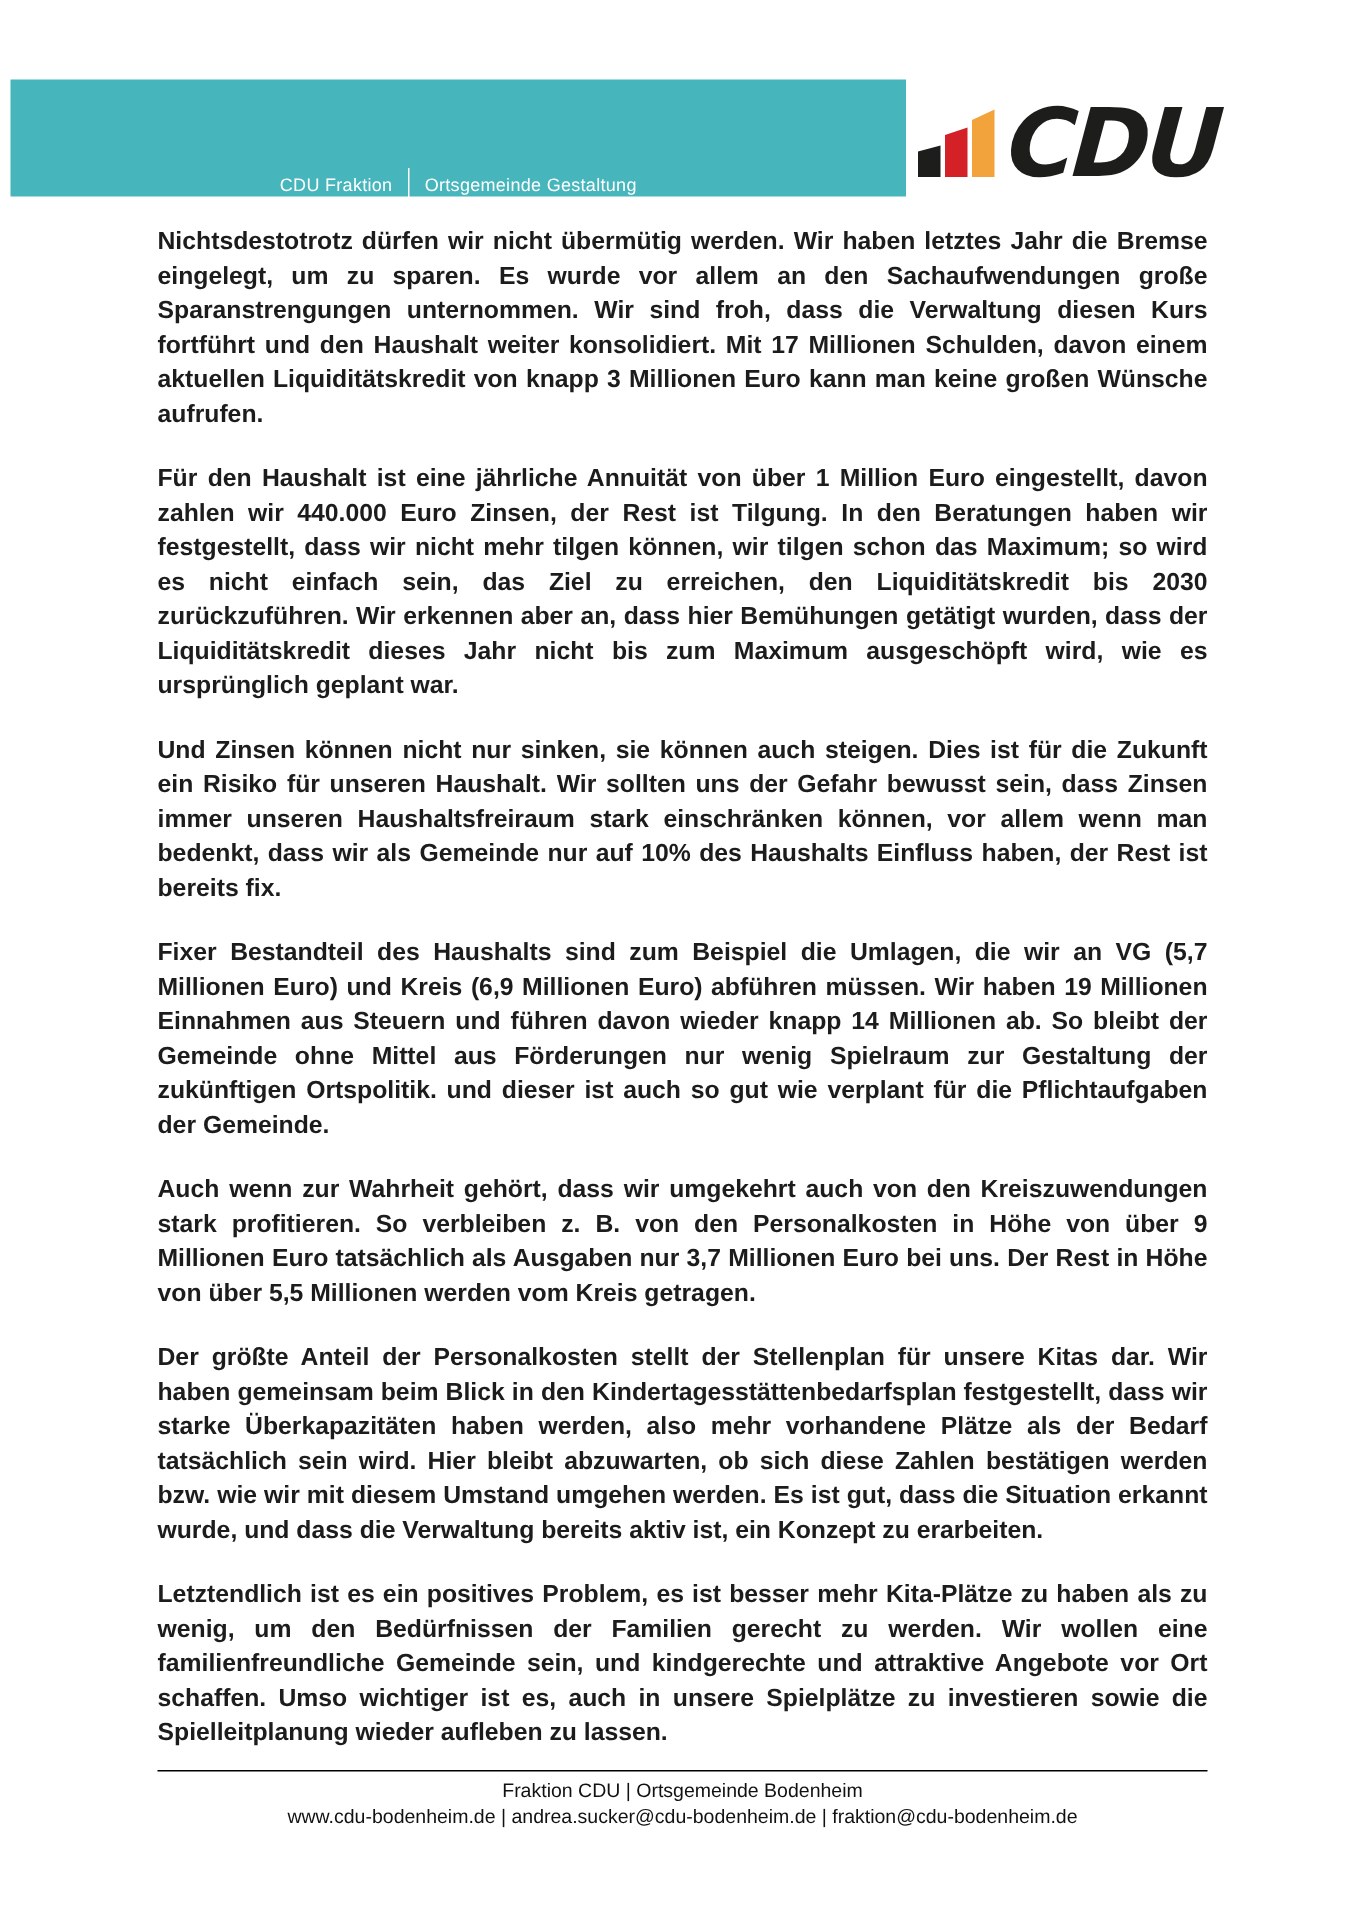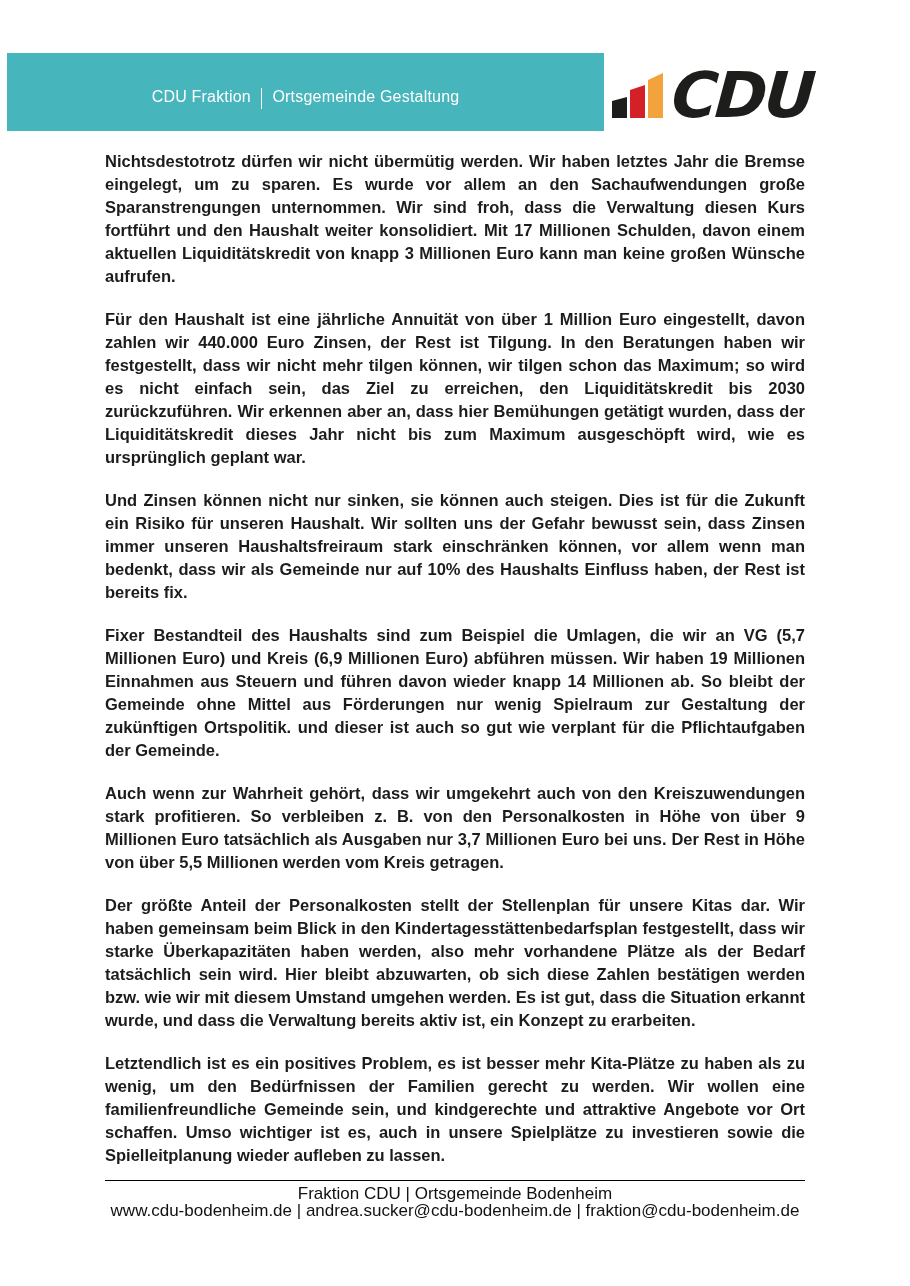--- a/index.html
+++ b/index.html
@@ -23,22 +23,22 @@
   
   .banner{
     position:absolute;
     left:7px; top:53px;
     width:597px; height:78px;
     background:var(--banner-teal);
     color:var(--banner-text);
     display:flex;
     justify-content:center;
     align-items:flex-end;
-    padding-bottom:25px;
-    font-size:16px;
+    padding-bottom:1px;
+    font-size:12px;
     letter-spacing:.2px;
   }
   .banner-divider{
     display:inline-block;
     width:1.5px; height:21px;
     background:var(--banner-text);
     margin:0 10px -3px 10px;
   }
   .logo{
     position:absolute;
@@ -74,21 +74,21 @@
     color:var(--ink);
     font-weight:bold;
   }
 
   
   .page-footer{
     position:absolute;
     left:105px; top:1180px;
     width:700px;
     text-align:center;
-    font-size:17px;
+    font-size:13px;
     line-height:16.5px;
     color:#111111;
   }
   .footer-rule{
     border:none;
     border-top:1.2px solid #000;
     margin:0 0 5px 0;
   }
 </style>
 </head>

